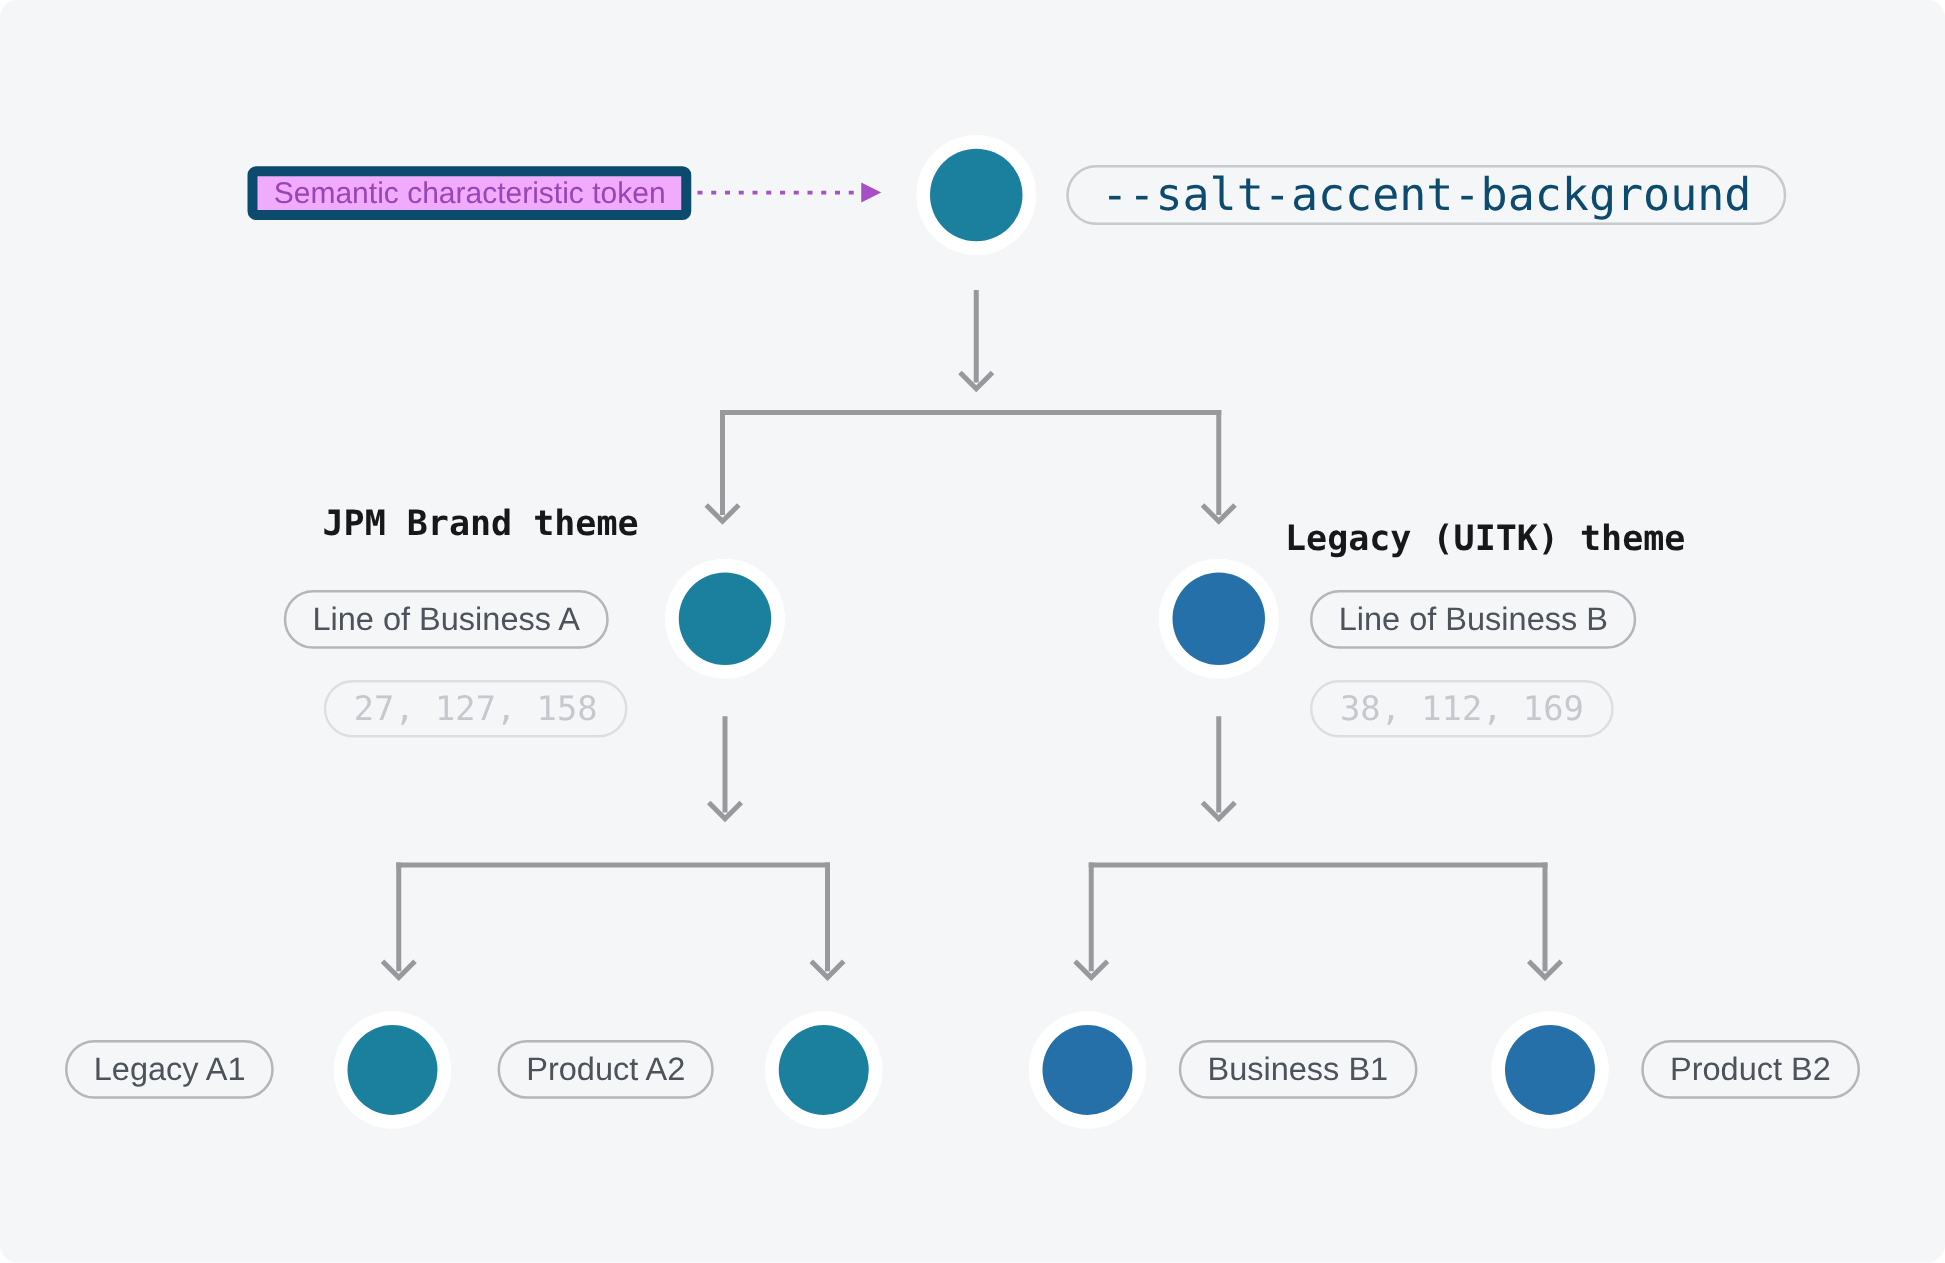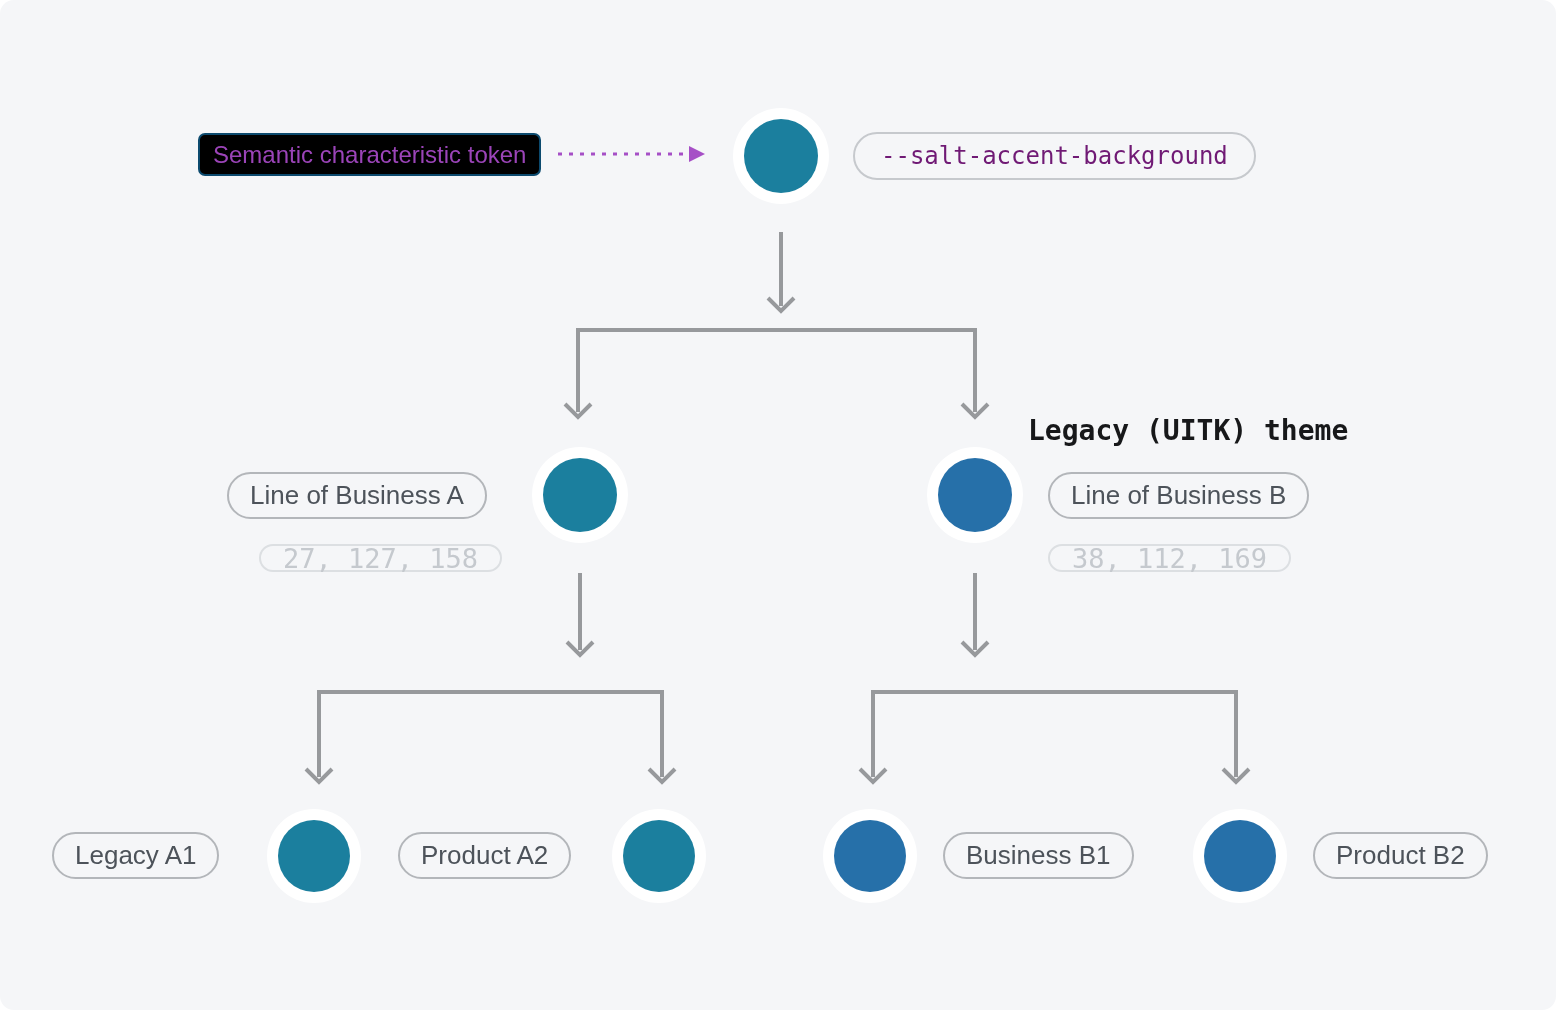--- a/index.html
+++ b/index.html
@@ -23,22 +23,22 @@
   }
   .annotation {
     position: absolute;
     left: 198px;
     top: 133px;
     height: 43px;
     box-sizing: border-box;
     display: flex;
     align-items: center;
     padding: 0 13px;
-    border: 2px solid #0c4a6e;
-    background: #000000;
+    border: 8px solid #0c4a6e;
+    background: #f0abfc;
     color: #9b44b8;
     font-size: 24px;
     border-radius: 7px;
     white-space: nowrap;
   }
   .pill {
     position: absolute;
     box-sizing: border-box;
     display: flex;
     align-items: center;
@@ -53,27 +53,27 @@
     color: #4d535a;
     font-size: 26px;
     padding: 12px 21px;
   }
   .mono {
     font-family: "DejaVu Sans Mono", "Liberation Mono", monospace;
   }
   .token-pill {
     height: 48px;
     border: 2px solid #c6c9cd;
-    color: #701a75;
-    font-size: 24px;
+    color: #0c4a6e;
+    font-size: 36px;
     padding: 0 26px;
     border-radius: 26px;
   }
   .rgb-pill {
-    height: 28px;
+    height: 46px;
     border: 2px solid #dcdfe2;
     color: #c5c9ce;
     font-size: 27px;
     padding: 0 22px;
     border-radius: 24px;
   }
   .theme-label {
     position: absolute;
     font-size: 28px;
     font-weight: 600;
@@ -118,20 +118,21 @@
       <path d="M689 146 L705 154 L689 162 Z" fill="#a64fc6" stroke="none"></path>
     </g>
   </svg>
 
   <div class="annotation">Semantic characteristic token</div>
 
   <div class="swatch lg" style="left: 744px; top: 119px; background: rgb(27, 127, 158);"></div>
 
   <div class="pill mono token-pill" style="left:853px; top:132px">--salt-accent-background</div>
 
+  <div class="theme-label mono" style="left:258px; top:402px">JPM Brand theme</div>
   <div class="theme-label mono" style="left:1028px; top:414px">Legacy (UITK) theme</div>
 
   <div class="swatch lg" style="left: 543px; top: 458px; background: rgb(27, 127, 158);"></div>
   <div class="swatch lg" style="left: 938px; top: 458px; background: rgb(38, 112, 169);"></div>
 
   <div class="pill sans" style="left:227px; top:472px">Line of Business A</div>
   <div class="pill sans" style="left:1048px; top:472px">Line of Business B</div>
 
   <div class="pill mono rgb-pill" style="left:259px; top:544px">27, 127, 158</div>
   <div class="pill mono rgb-pill" style="left:1048px; top:544px">38, 112, 169</div>

